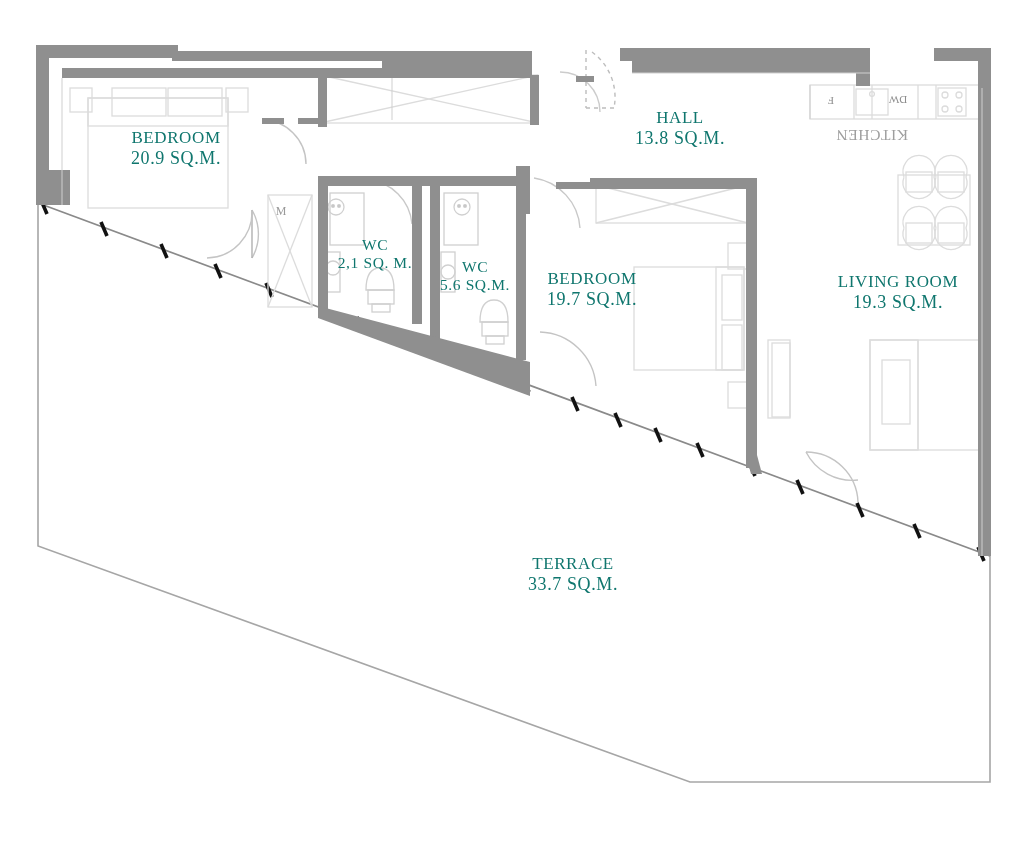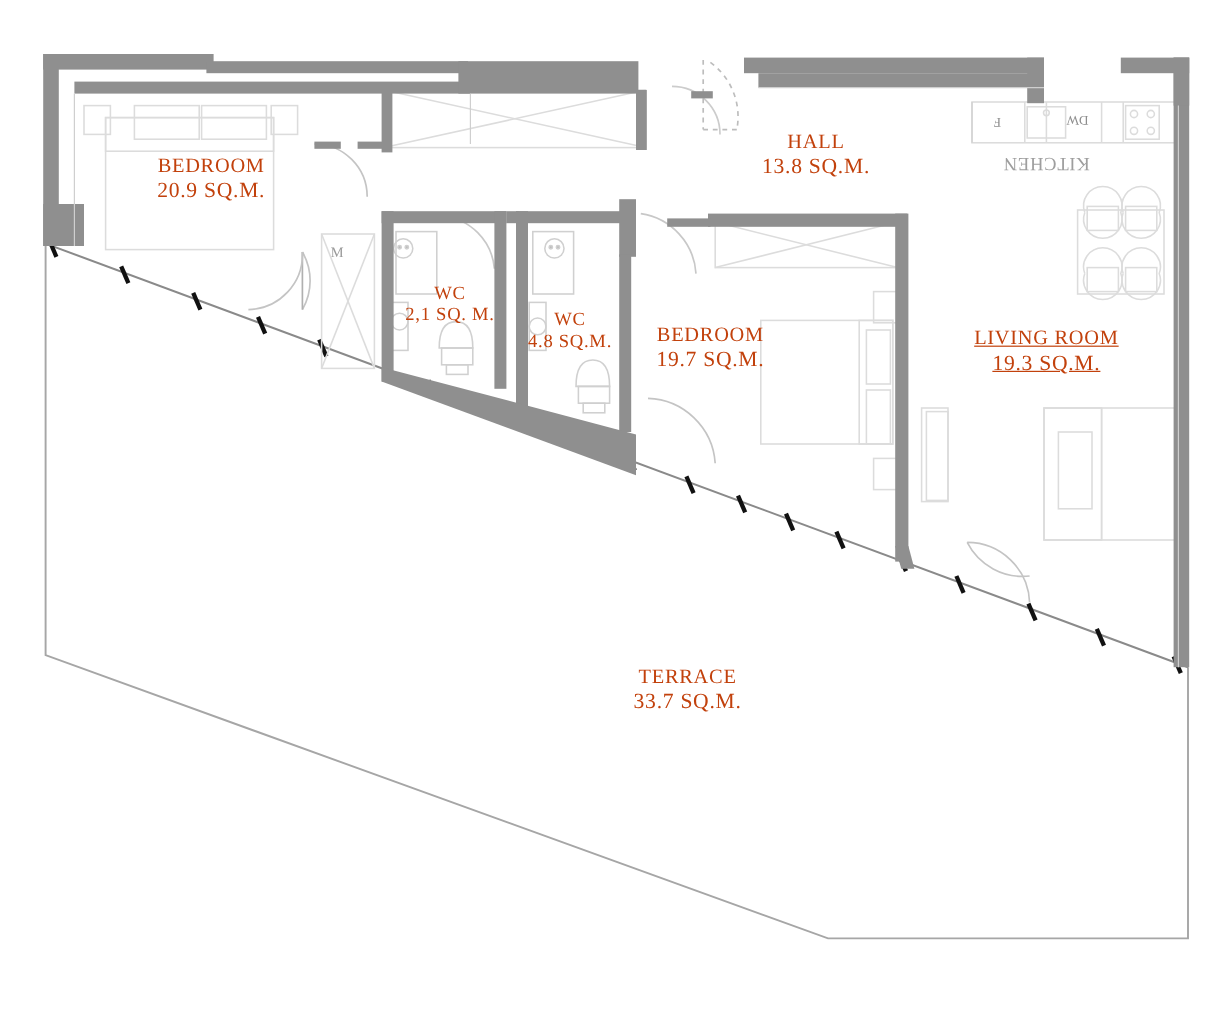--- a/index.html
+++ b/index.html
@@ -25,21 +25,21 @@
     left: 0;
     top: 0;
     width: 1024px;
     height: 849px;
     display: block;
   }
   .room-label {
     position: absolute;
     text-align: center;
     font-family: "Liberation Serif", serif;
-    color: #c2410c;
+    color: #0f766e;
     line-height: 1.18;
     white-space: nowrap;
     letter-spacing: 0.6px;
     transform: translateX(-50%);
   }
   .room-label .rl-name {
     display: block;
     font-size: 17px;
   }
   .room-label .rl-area {
@@ -306,34 +306,34 @@
     <span class="rl-area">20.9 SQ.M.</span>
   </div>
 
   <div class="room-label small" style="left:375px; top:236px;">
     <span class="rl-name">WC</span>
     <span class="rl-area">2,1 SQ. M.</span>
   </div>
 
   <div class="room-label small" style="left:475px; top:258px;">
     <span class="rl-name">WC</span>
-    <span class="rl-area">4.8 SQ.M.</span>
+    <span class="rl-area">5.6 SQ.M.</span>
   </div>
 
   <div class="room-label" style="left:592px; top:269px;">
     <span class="rl-name">BEDROOM</span>
     <span class="rl-area">19.7 SQ.M.</span>
   </div>
 
   <div class="room-label" style="left:680px; top:108px;">
     <span class="rl-name">HALL</span>
     <span class="rl-area">13.8 SQ.M.</span>
   </div>
 
-  <div class="room-label" style="left:872px; top:272px;text-decoration:underline;">
+  <div class="room-label" style="left:898px; top:272px;">
     <span class="rl-name">LIVING ROOM</span>
     <span class="rl-area">19.3 SQ.M.</span>
   </div>
 
   <div class="room-label" style="left:573px; top:554px;">
     <span class="rl-name">TERRACE</span>
     <span class="rl-area">33.7 SQ.M.</span>
   </div>
 
   <div class="room-label small flip" style="left:872px; top:126px; color:#9e9e9e;">

